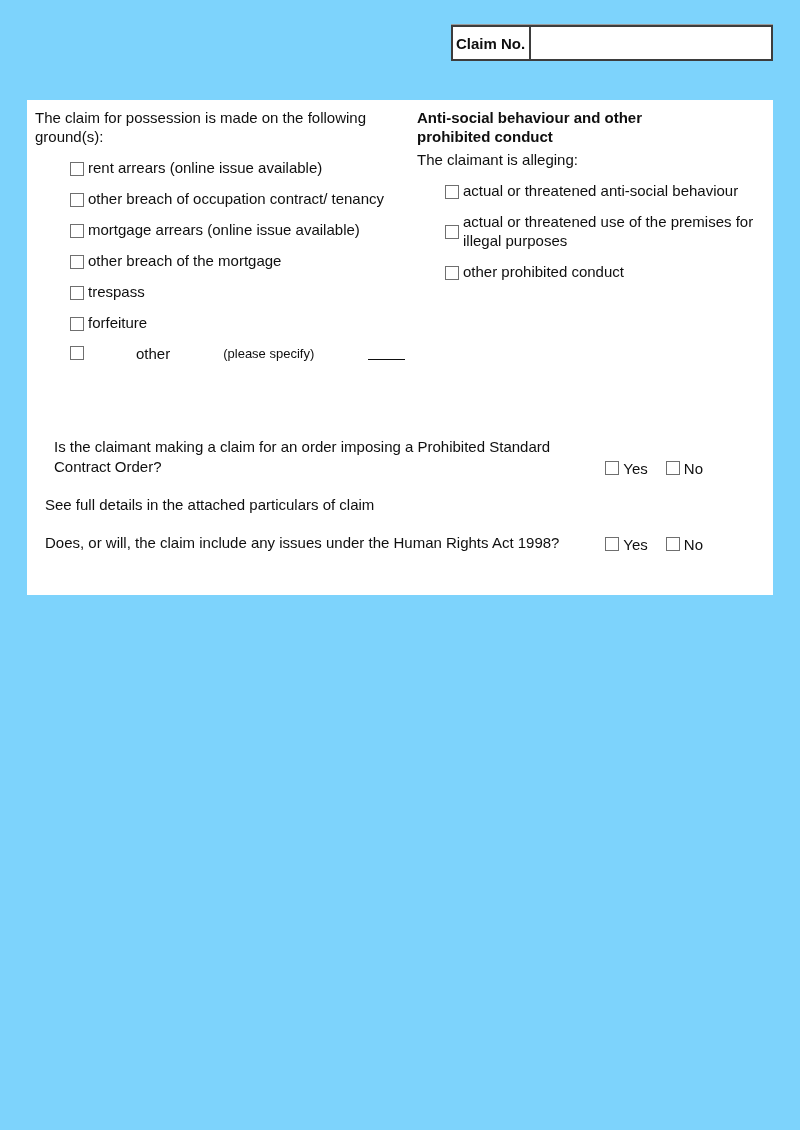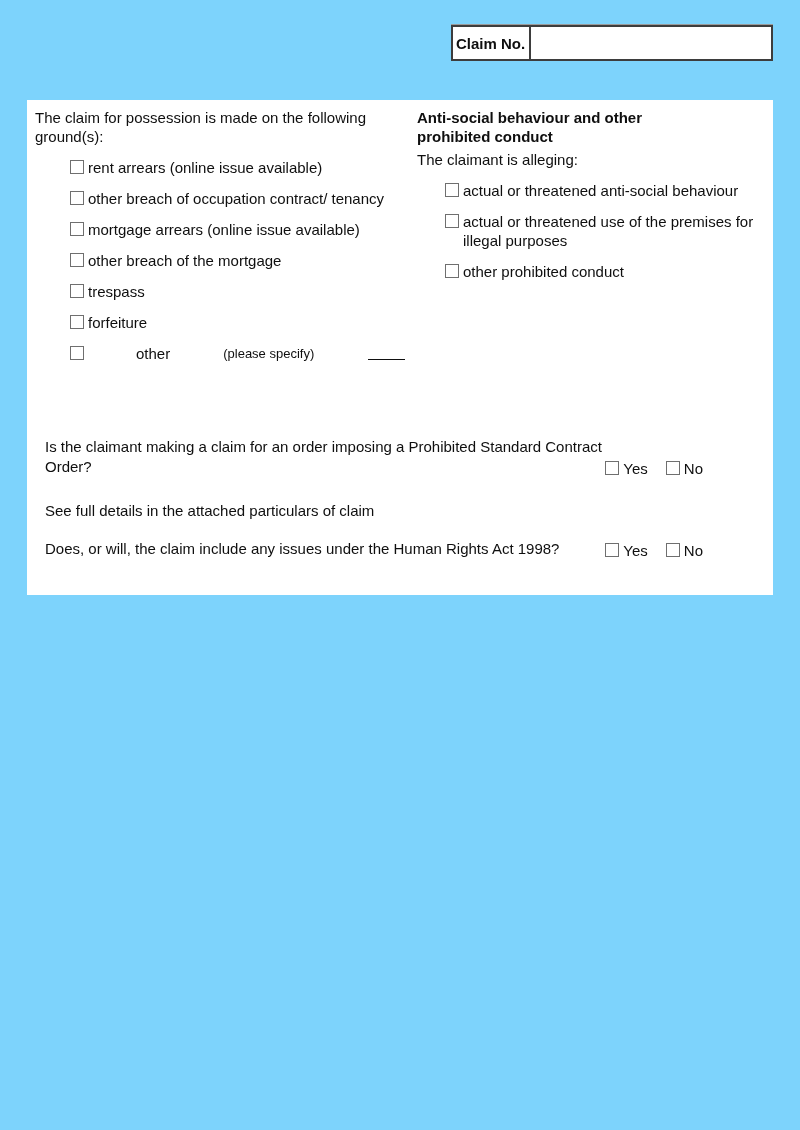--- a/index.html
+++ b/index.html
@@ -44,21 +44,21 @@
 
   .section-heading {
     font-weight: bold; font-size: 15px; line-height: 19px;
     margin-bottom: 4px;
   }
   .col-right .section-heading { max-width: 242px; }
   .intro { font-size: 15px; line-height: 19px; margin-bottom: 4px; }
 
   .chk-list { list-style: none; }
   .chk-row {
-    display: flex; align-items: flex-start;
+    display: flex; align-items: center;
     margin-top: 12px; cursor: default;
   }
   .col-left  .chk-row { padding-left: 35px; }
   .col-right .chk-row { padding-left: 28px; }
   .chk {
     width: 14px; height: 14px; flex: 0 0 14px;
     border: 1px solid #6f6f6f; background: #ffffff;
     margin-top: 2px;
   }
   .chk-label {
@@ -77,26 +77,26 @@
 
   
   .bottom-section {
     position: absolute; left: 18px; top: 337px; width: 710px;
   }
   .q-row {
     display: flex; justify-content: space-between; align-items: flex-end;
     padding-right: 52px;
   }
   .q-text { font-size: 15px; line-height: 20px; }
-  .q1-text { max-width: 560px; }
+  .q1-text { max-width: 560px; margin-left: 9px; }
   .yesno { display: flex; align-items: center; white-space: nowrap; }
   .yesno .chk { margin-top: 0; margin-bottom: 1px; }
   .yn-label { font-size: 15px; padding-left: 4px; }
   .yn-gap { width: 18px; }
-  .note-text { font-size: 15px; line-height: 20px; margin-top: 24px; }
+  .note-text { font-size: 15px; line-height: 20px; margin-top: 18px; }
   .q2-row { margin-top: 18px; }
 </style>
 </head>
 <body>
 
 <div class="page">
 
   <div class="claim-box">
     <div class="claim-label">Claim No.</div>
     <input class="claim-input" type="text" placeholder="" style="">

